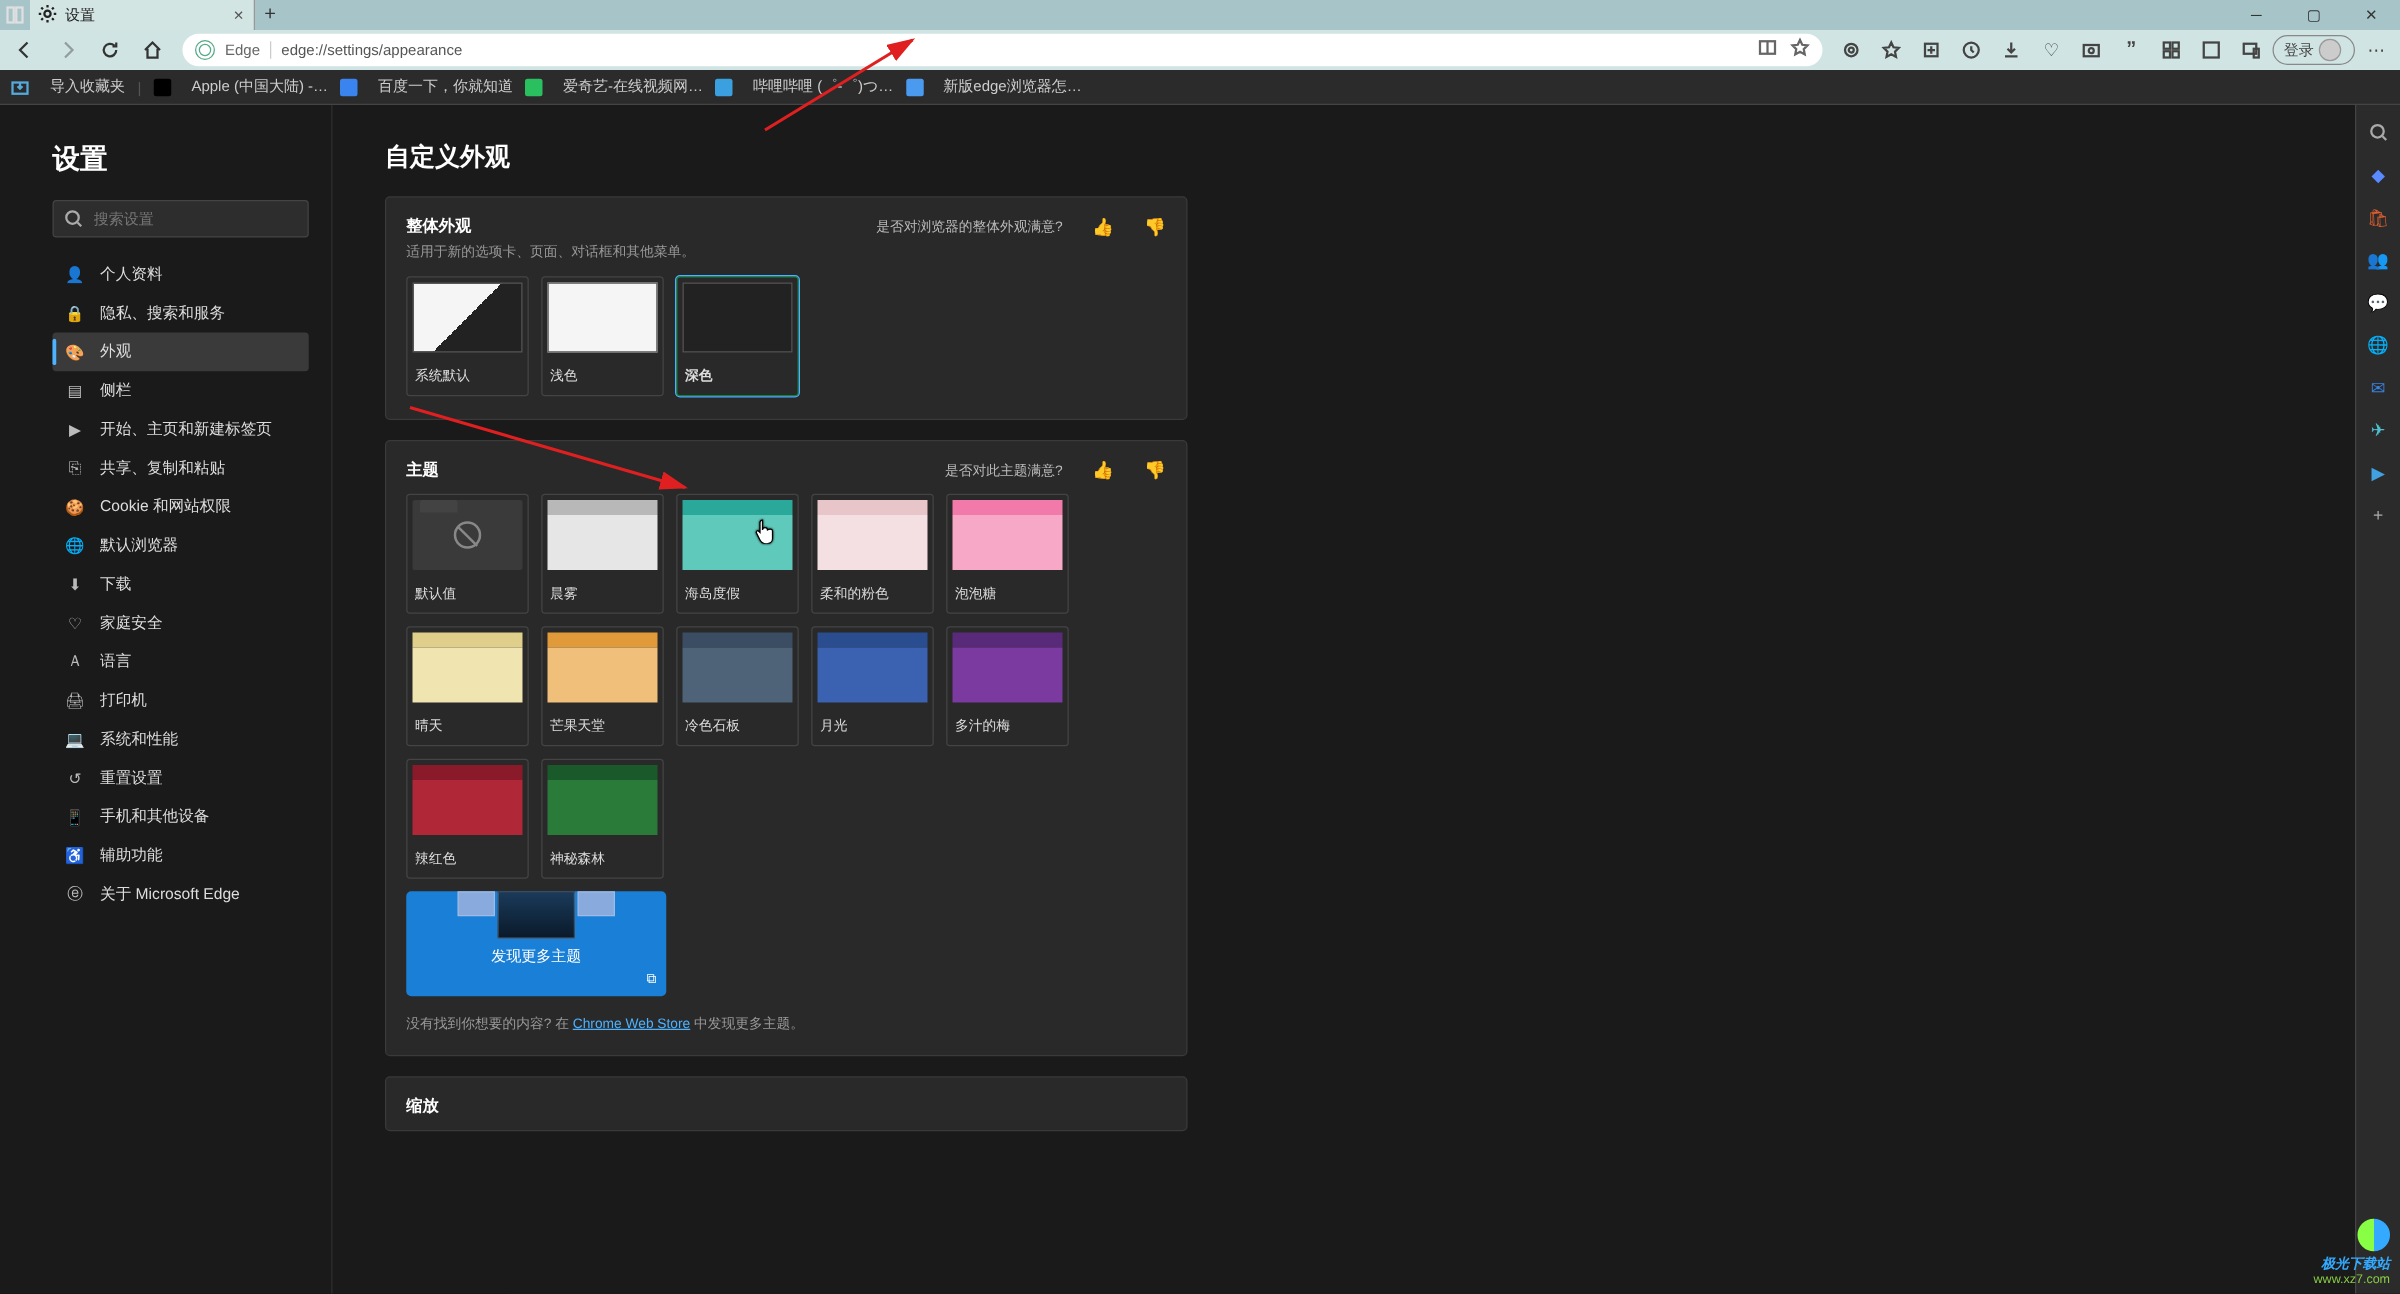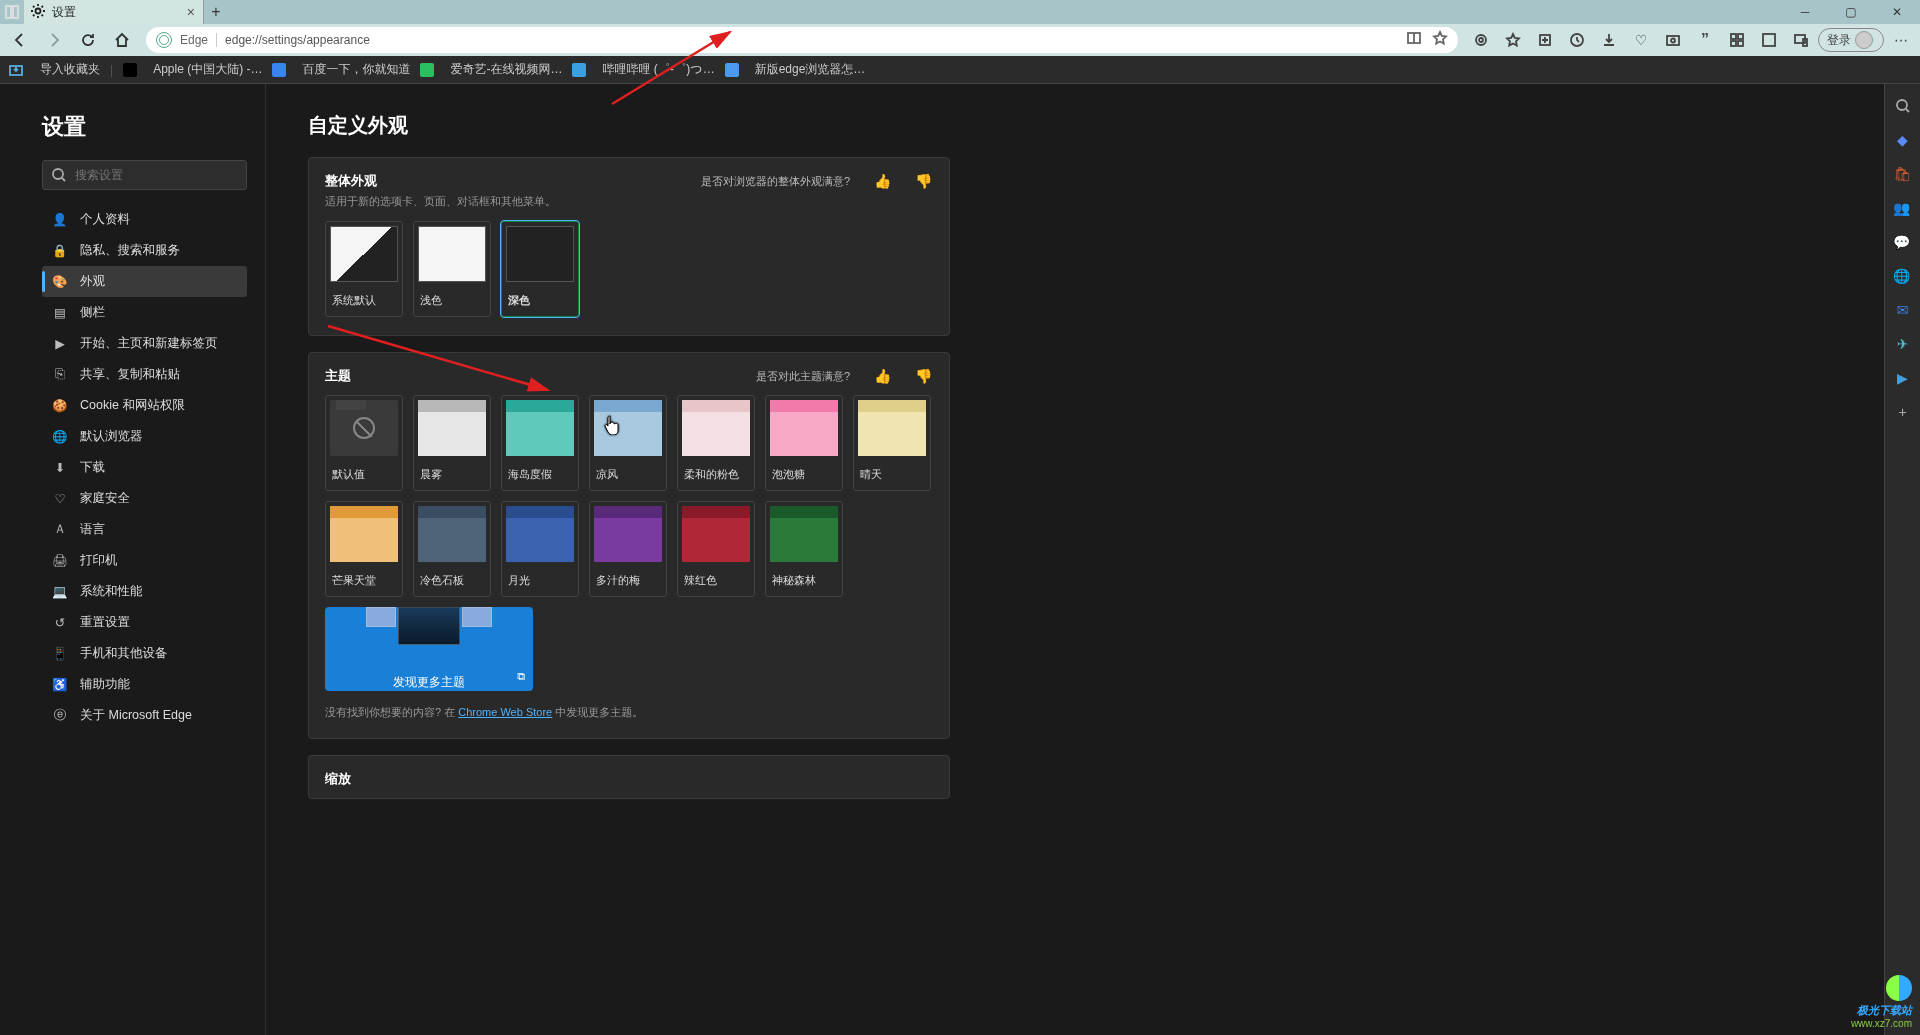--- a/index.html
+++ b/index.html
@@ -50,41 +50,41 @@
 .page-h1 { font-size: 20px; font-weight: 600; color: #fff; margin-bottom: 18px; }
 
 .panel { background: #292929; border: 1px solid #3a3a3a; border-radius: 4px; width: 642px; padding: 14px 16px 18px; margin-bottom: 16px; }
 .panel-head { display: flex; align-items: center; margin-bottom: 4px; }
 .panel-title { font-size: 13px; font-weight: 600; color: #fff; }
 .panel-feedback { margin-left: auto; font-size: 11px; color: #bbb; display: flex; align-items: center; gap: 24px; }
 .fb-icon { font-size: 14px; color: #bbb; }
 .panel-sub { font-size: 11px; color: #999; margin-bottom: 12px; }
 
 .tile-row { display: flex; gap: 10px; flex-wrap: wrap; margin-top: 10px; }
-.tile { width: 78px; border: 1px solid #444; border-radius: 3px; overflow: hidden; cursor: pointer; }
+.tile { width: 98px; border: 1px solid #444; border-radius: 3px; overflow: hidden; cursor: pointer; }
 .tile.selected { border: 1px solid #15803d; outline: 1px solid #4db2ff; font-weight: bold; }
 .tile-preview { height: 56px; margin: 4px; position: relative; background: #333; border: 1px solid #555; }
 .tile-label { font-size: 11px; color: #ddd; padding: 7px 6px 8px; }
 
 
 .preview-system { background: linear-gradient(135deg, #f5f5f5 50%, #222 50%); }
 .preview-light { background: #f5f5f5; }
 .preview-dark { background: #222; }
 
 
 .theme-preview { margin: 4px; height: 56px; position: relative; border-radius: 2px; }
 .theme-preview::before { content: ""; position: absolute; top: 0; left: 6px; width: 30px; height: 10px; background: inherit; filter: brightness(1.15); border-radius: 2px 2px 0 0; }
 .theme-tab { position: absolute; top: 0; left: 0; right: 0; height: 12px; }
 .theme-body { position: absolute; top: 12px; left: 0; right: 0; bottom: 0; }
 
 .tile.default .theme-preview { background: #3a3a3a; display: flex; align-items: center; justify-content: center; }
 .noentry { width: 22px; height: 22px; border: 2px solid #888; border-radius: 50%; position: relative; }
 .noentry::after { content: ""; position: absolute; left: -2px; right: -2px; top: 50%; border-top: 2px solid #888; transform: rotate(45deg); }
 
-.discover-tile { width: 208px; height: 84px; background: #1a7fd6; border-radius: 4px; display: flex; flex-direction: column; align-items: center; justify-content: space-between; gap: 6px; position: relative; margin-top: 10px; cursor:pointer; }
+.discover-tile { width: 208px; height: 84px; background: #1a7fd6; border-radius: 4px; display: flex; flex-direction: column; align-items: center; justify-content: flex-start; gap: 6px; position: relative; margin-top: 10px; cursor:pointer; }
 .discover-tile .thumbs { display: flex; gap: 2px; }
 .discover-tile .thumb { width: 30px; height: 20px; background: #88aadd; border: 1px solid #fff3; }
 .discover-tile .thumb.big { width: 62px; height: 38px; background: linear-gradient(#1a3a5a,#0a1a2a); }
 .discover-tile .dt-label { font-size: 12px; color: #fff; }
 .discover-tile .ext-icon { position: absolute; right: 8px; bottom: 8px; color: #fff; font-size: 11px; }
 
 .footnote { font-size: 11px; color: #999; margin-top: 14px; }
 .footnote a { color: #4db2ff; text-decoration: underline; }
 
 
@@ -400,27 +400,20 @@
           </div>
           <div class="tile">
             <div class="theme-preview">
               <div class="theme-tab" style="background:#2aa89a"></div>
               <div class="theme-body" style="background:#5fc9bb"></div>
             </div>
             <div class="tile-label">海岛度假</div>
           </div>
           <div class="tile">
             <div class="theme-preview">
-              <div class="theme-tab" style="background:#7ba8d1"></div>
-              <div class="theme-body" style="background:#a9c9e0"></div>
-            </div>
-            <div class="tile-label">凉风</div>
-          </div>
-          <div class="tile">
-            <div class="theme-preview">
               <div class="theme-tab" style="background:#e8c5c8"></div>
               <div class="theme-body" style="background:#f4e0e2"></div>
             </div>
             <div class="tile-label">柔和的粉色</div>
           </div>
           <div class="tile">
             <div class="theme-preview">
               <div class="theme-tab" style="background:#f27aaa"></div>
               <div class="theme-body" style="background:#f7a8c6"></div>
             </div>

